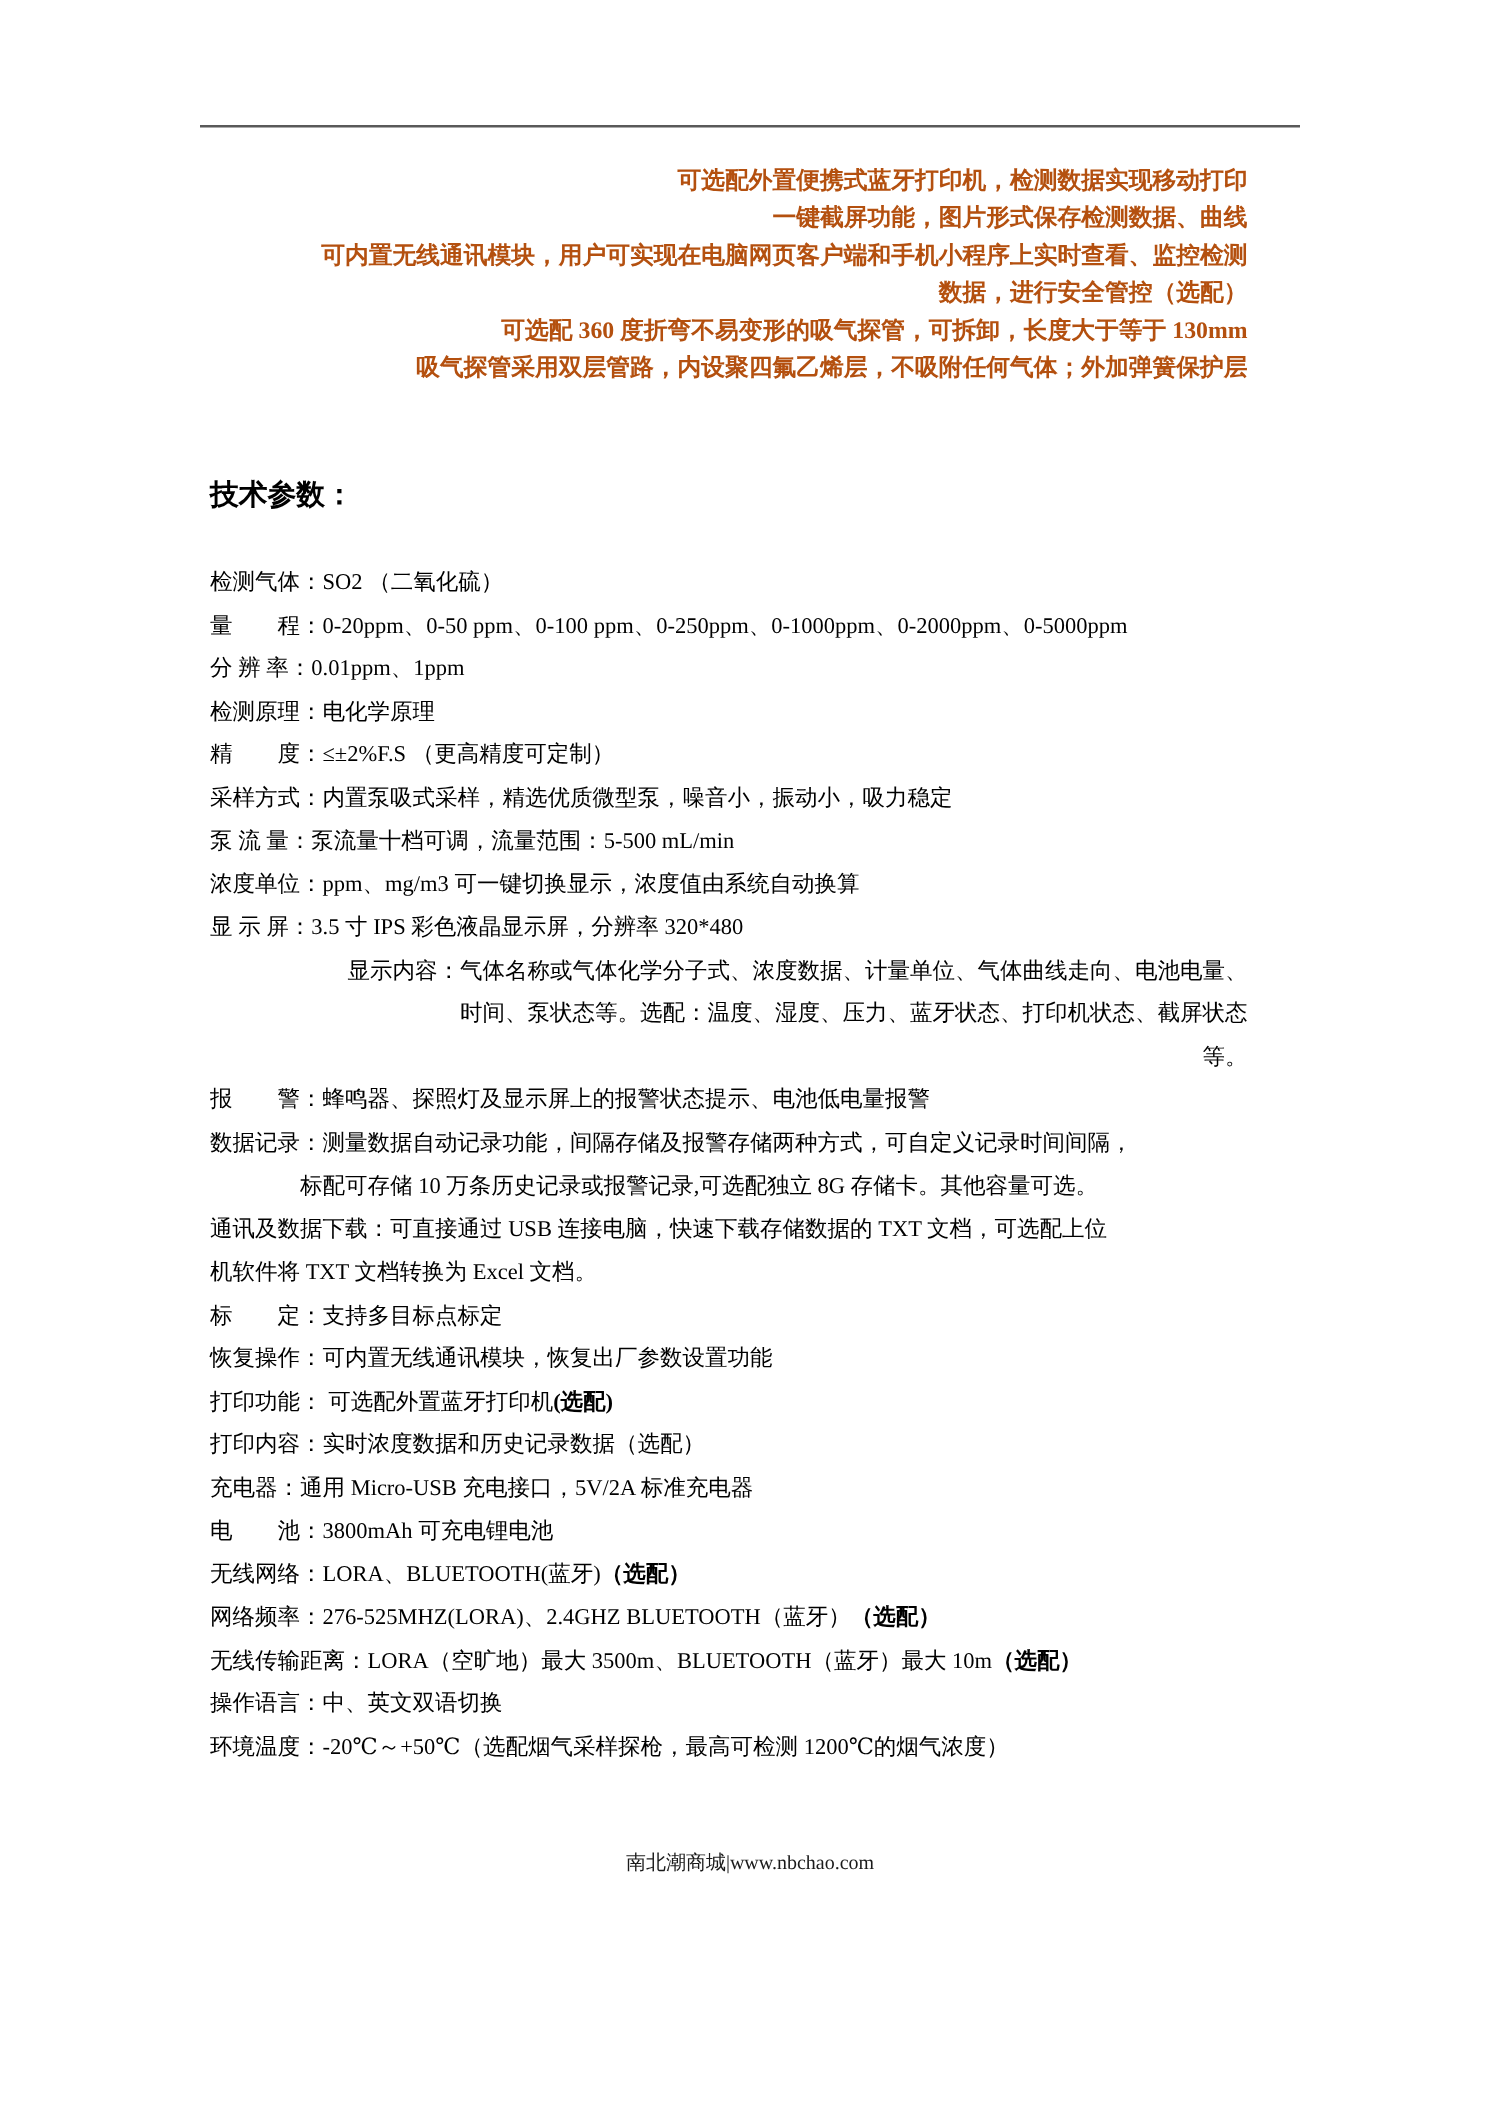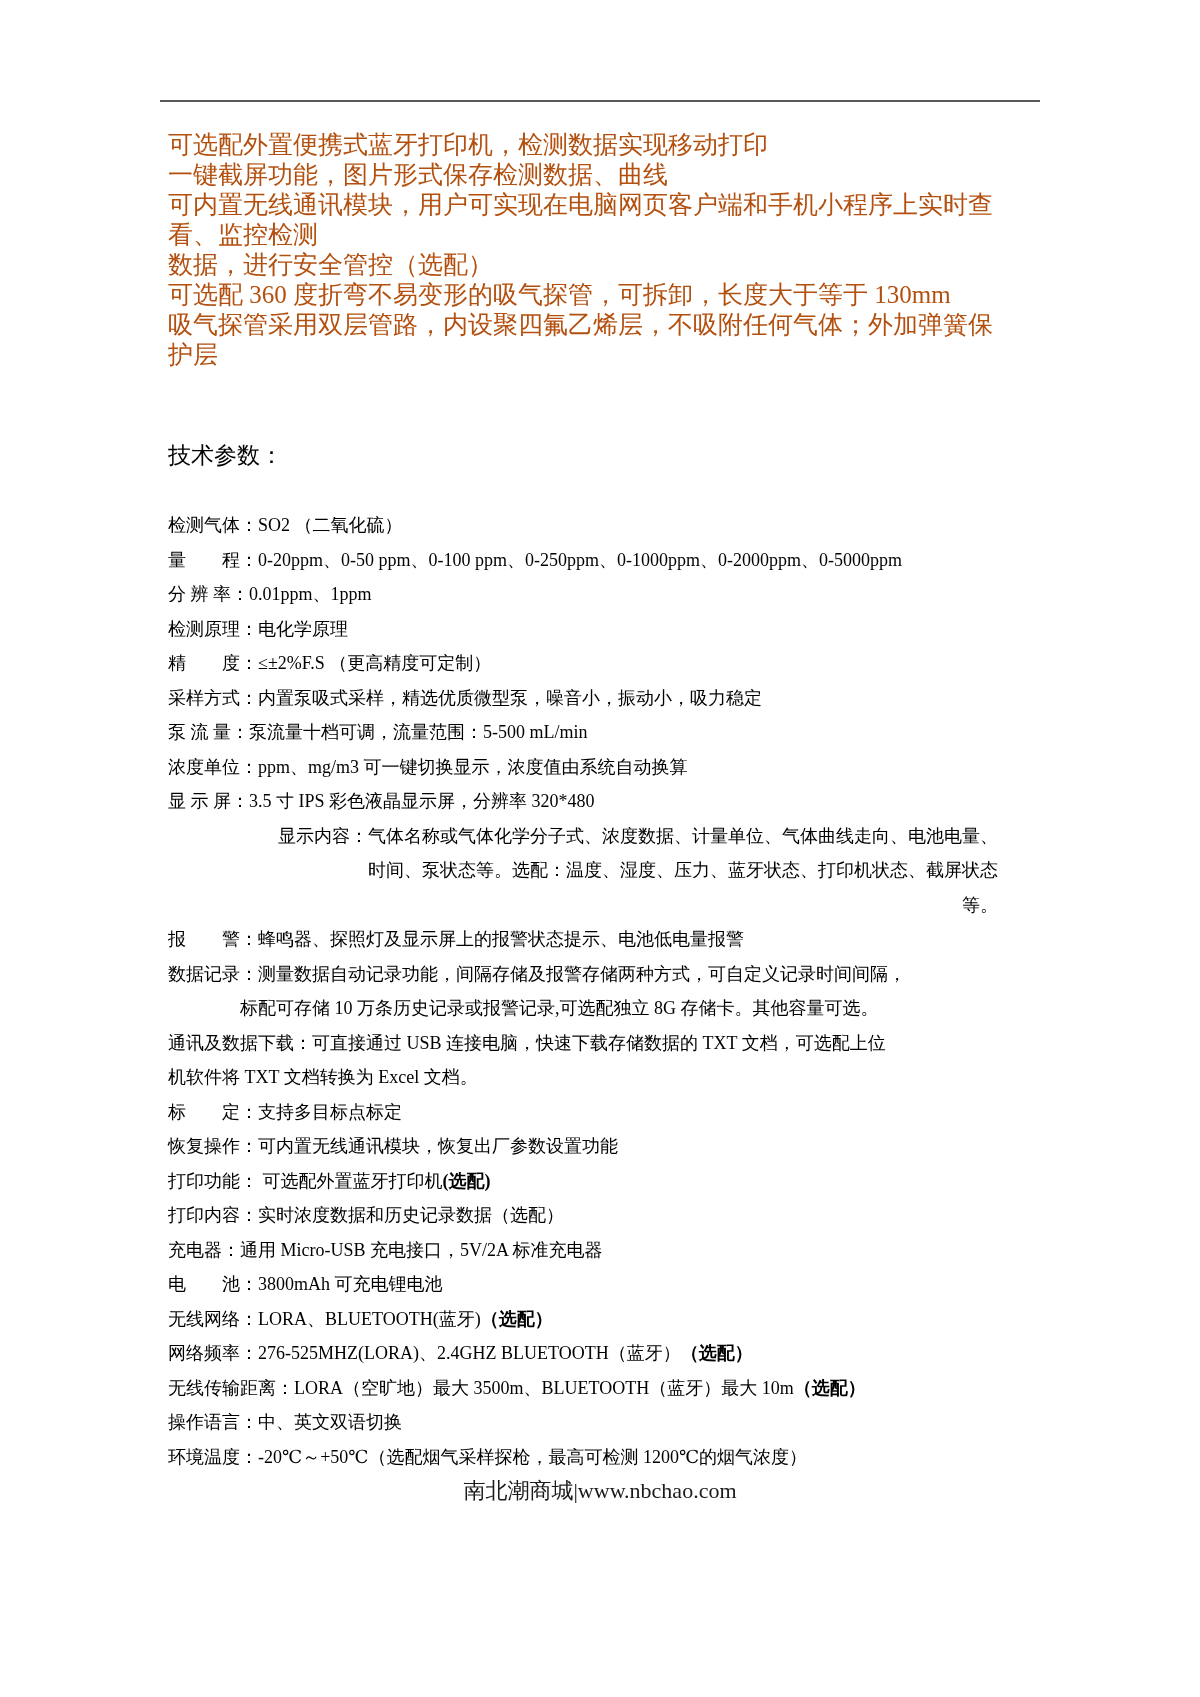--- a/index.html
+++ b/index.html
@@ -27,51 +27,52 @@
   }
   .content {
     position: absolute;
     left: 168px;
     top: 130px;
     width: 830px;
   }
   .intro-line {
     margin: 0;
     color: var(--accent-color, #b4500f);
-    font-weight: normal;
-    font-size: 25px;
+    font-weight: bold;
+    font-size: 19px;
     line-height: 30px;
     white-space: pre-wrap;
+    text-align: right;
   }
   .section-heading {
     margin: 70px 0 0 0;
     font-size: 23px;
     line-height: 32px;
-    font-weight: normal;
+    font-weight: bold;
     color: #000;
   }
   .spec-list {
     margin-top: 36px;
   }
   .spec-line {
     margin: 0;
     font-size: 18px;
     line-height: 34.5px;
     white-space: pre-wrap;
   }
   .spec-line .bold {
     font-weight: bold;
   }
   .footer {
     position: absolute;
     left: 0;
     right: 0;
     top: 1480px;
     text-align: center;
-    font-size: 22px;
+    font-size: 16px;
     line-height: 22px;
     color: #1a1a1a;
   }
 </style>
 </head>
 <body>
 
 <div class="page">
   <div class="top-rule"></div>
   <div class="content">

